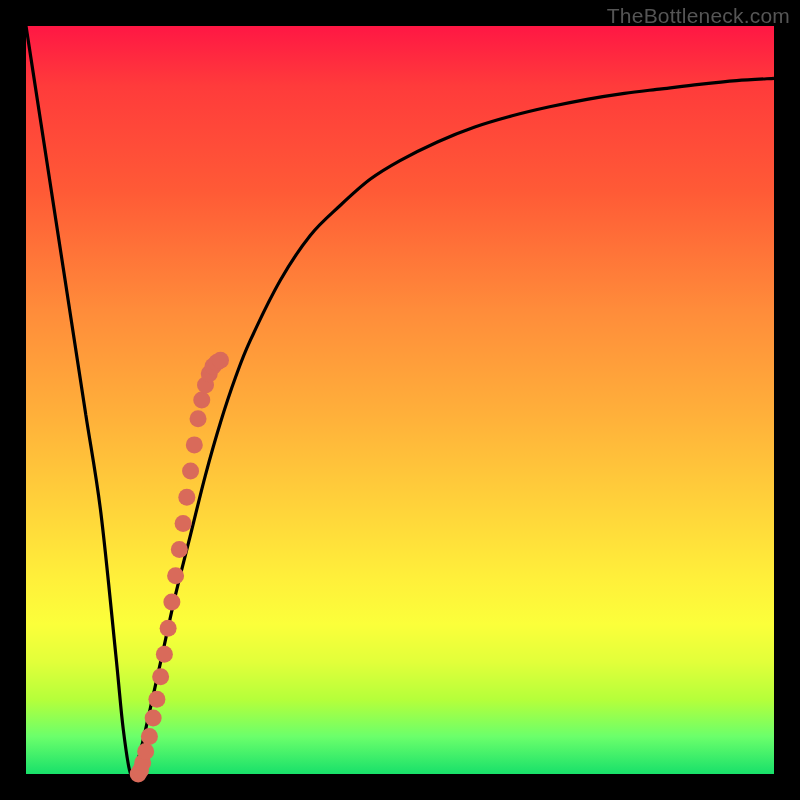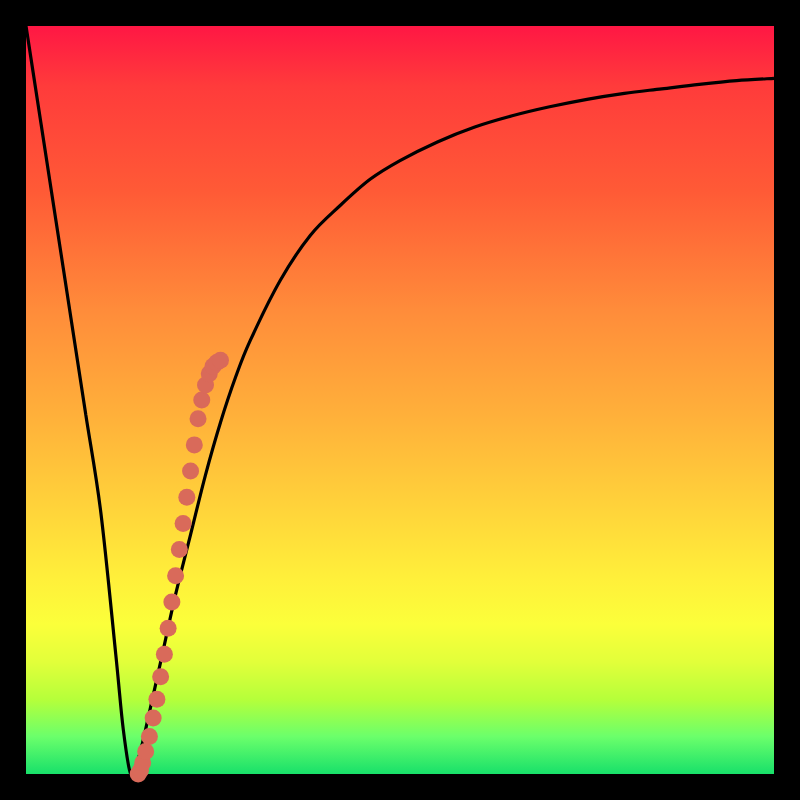--- a/index.html
+++ b/index.html
@@ -87,13 +87,14 @@
           <circle cx="172.04000000000002" cy="392.7" r="8.5" fill="#d96a5a"></circle>
           <circle cx="175.78" cy="374" r="8.5" fill="#d96a5a"></circle>
           <circle cx="179.51999999999998" cy="359.03999999999996" r="8.5" fill="#d96a5a"></circle>
           <circle cx="183.26" cy="347.82" r="8.5" fill="#d96a5a"></circle>
           <circle cx="187" cy="340.34" r="8.5" fill="#d96a5a"></circle>
           <circle cx="190.74" cy="336.59999999999997" r="8.5" fill="#d96a5a"></circle>
           <circle cx="194.48000000000002" cy="334.35600000000005" r="8.5" fill="#d96a5a"></circle>
         </g>
     </svg>
   </div>
+  <div class="watermark">TheBottleneck.com</div>
 </div>
 
 </body></html>

